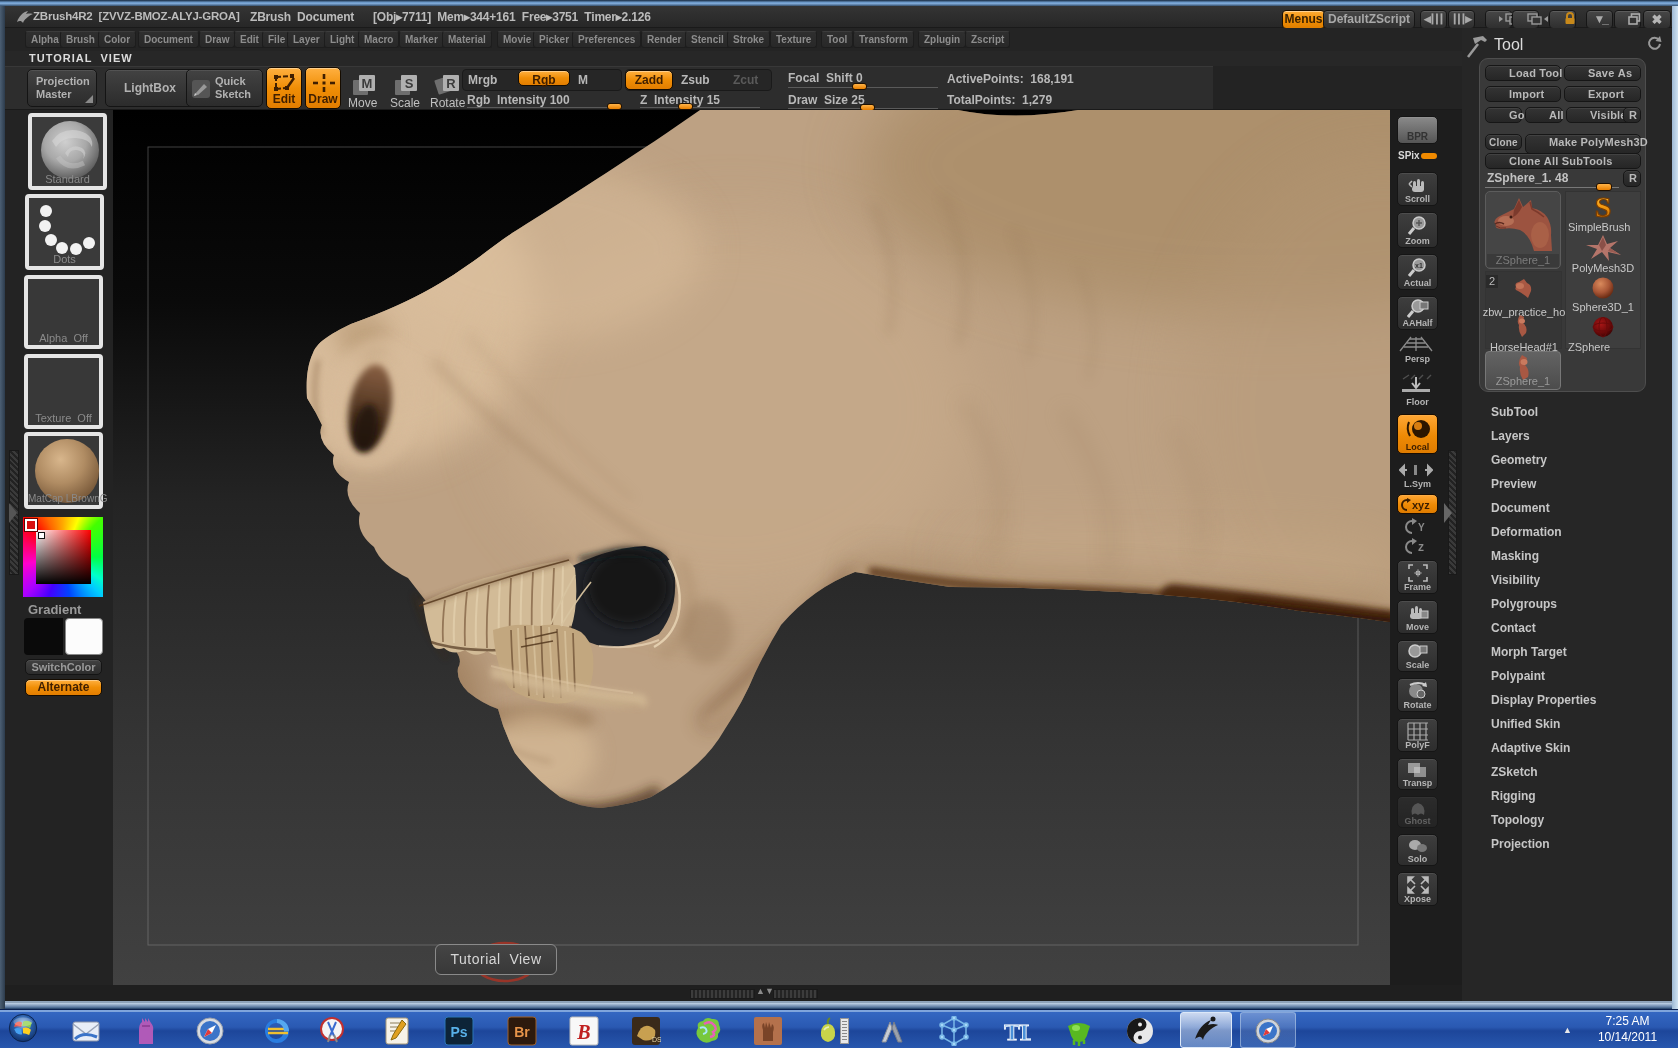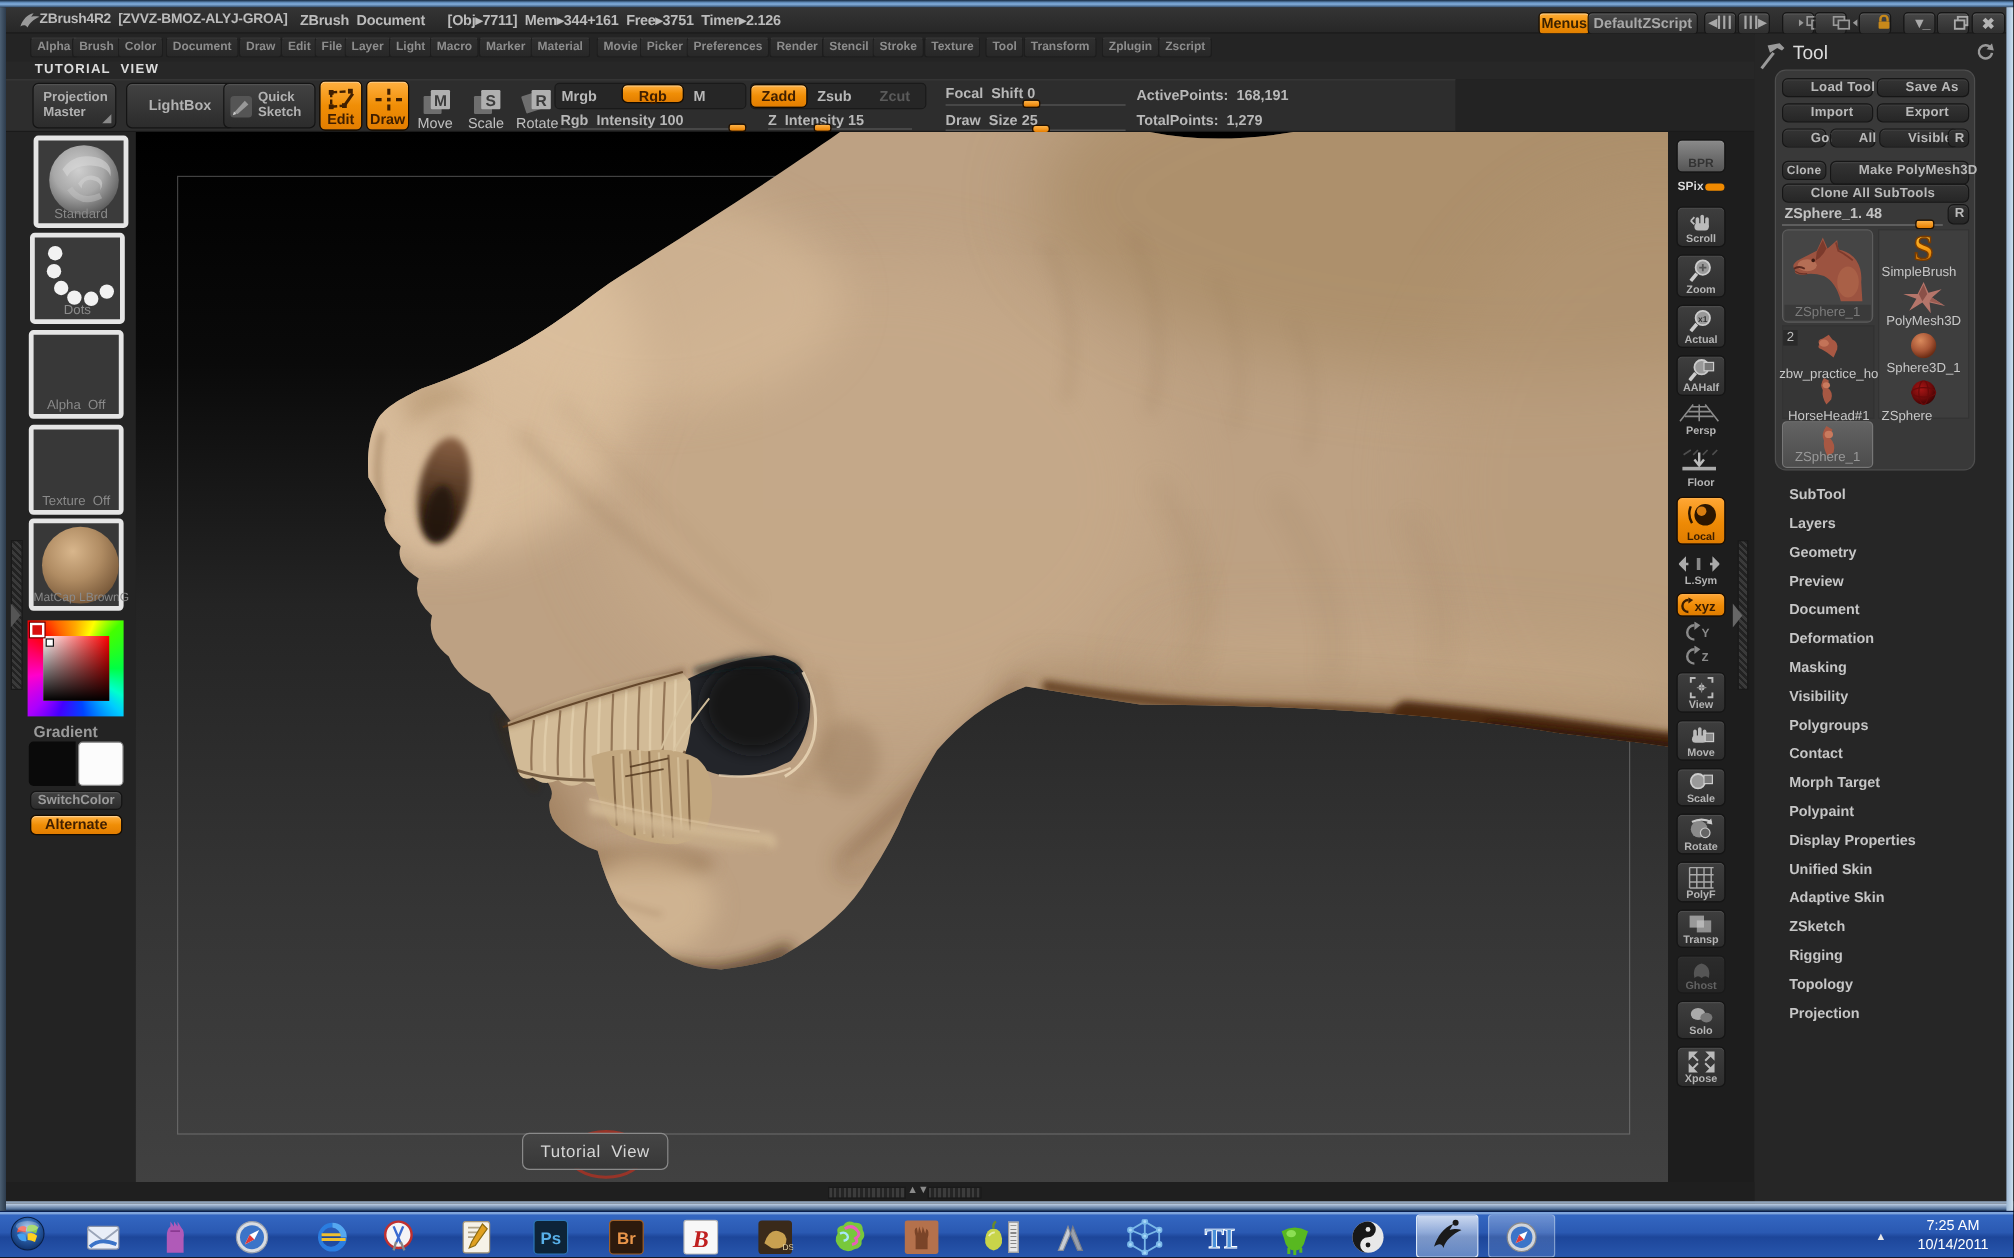--- a/index.html
+++ b/index.html
@@ -528,21 +528,21 @@
         <text x="15" y="13" font-size="10" font-weight="bold" fill="#8a8a8a" font-family="Liberation Mono">Z</text>
       </svg>
     <div class="vb" style="top:450px;height:34px">
       <svg width="22" height="20" viewBox="0 0 22 20" style="position:absolute;left:9px;top:2px">
           <g stroke="#bbb" stroke-width="1.6" fill="none">
             <path d="M2 6 L2 2 L6 2 M16 2 L20 2 L20 6 M20 14 L20 18 L16 18 M6 18 L2 18 L2 14"></path>
           </g>
           <circle cx="11" cy="10" r="2.5" fill="#bbb"></circle>
           <path d="M7 10 L15 10 M11 6 L11 14" stroke="#888" stroke-width="1"></path>
         </svg>
-      <span class="vl">View</span>
+      <span class="vl">Frame</span>
     </div>
     <div class="vb" style="top:490px;height:34px">
       <svg width="22" height="20" viewBox="0 0 22 20" style="position:absolute;left:9px;top:2px">
           <g fill="#bbb">
             <rect x="4" y="5" width="3" height="9" rx="1.5"></rect>
             <rect x="8" y="3" width="3" height="11" rx="1.5"></rect>
             <rect x="12" y="5" width="3" height="9" rx="1.5"></rect>
             <rect x="3" y="10" width="12" height="6" rx="3"></rect>
           </g>
           <rect x="14" y="8" width="7" height="7" fill="#888" stroke="#ccc"></rect>

